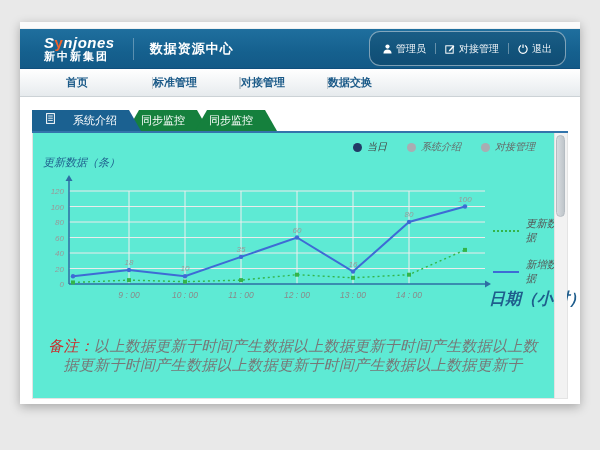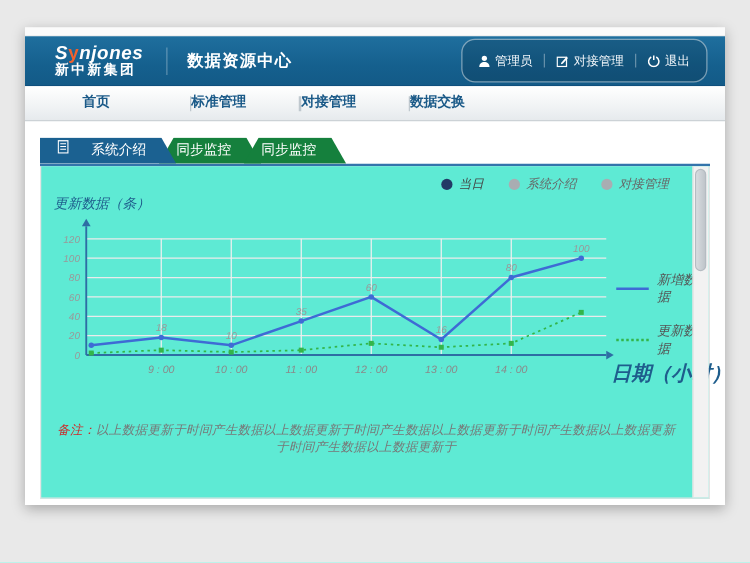--- a/index.html
+++ b/index.html
@@ -52,21 +52,21 @@
 
   .ylabel { position:absolute; left:10px; top:22px; font-size:11px; color:#1e5d8c; }
   .xlabel { position:absolute; left:456px; top:156px; font-size:16px; font-weight:bold; color:#1e5d8c; white-space:nowrap; }
   .chart { position:absolute; left:0; top:36px; }
 
   .legend { position:absolute; left:460px; top:84px; }
   .legend-row { display:flex; align-items:center; gap:7px; margin-bottom:13px; }
   .legend-sample { width:26px; height:0; }
   .legend-label { font-size:10.5px; color:#555; }
 
-  .note { position:absolute; top:204px; left:10px; right:24px; text-align:center; font-size:10px; color:#777; letter-spacing:0.3px; }
+  .note { position:absolute; top:204px; left:10px; right:24px; text-align:center; font-size:15px; color:#777; letter-spacing:0.3px; }
   .note-red { color:#cc2a2a; }
 
   .scrollbar { position:absolute; right:0; top:0; bottom:0; width:13px; background:#f2f2f2; border-left:1px solid #e2e2e2; }
   .scroll-thumb { position:absolute; top:2px; left:1px; width:9px; height:82px; border-radius:5px;
                   background:linear-gradient(90deg,#d8dce0,#bfc5ca); border:1px solid #b5bcc2; }
 </style>
 </head>
 <body>
 
 <div class="stage">
@@ -209,26 +209,26 @@
             <rect x="150" y="110.675" width="4" height="4" fill="#33b54a"></rect>
             <rect x="206" y="109.125" width="4" height="4" fill="#33b54a"></rect>
             <rect x="262" y="103.7" width="4" height="4" fill="#33b54a"></rect>
             <rect x="318" y="106.8" width="4" height="4" fill="#33b54a"></rect>
             <rect x="374" y="103.7" width="4" height="4" fill="#33b54a"></rect>
             <rect x="430" y="78.9" width="4" height="4" fill="#33b54a"></rect>
           </svg>
         <div class="xlabel">日期（小时）</div>
         <div class="legend" id="legend">
             <div class="legend-row">
+              <span class="legend-sample" style="border-top: 2px dotted rgb(51, 181, 74);"></span>
+              <span class="legend-label">更新数据</span>
+            </div>
+            <div class="legend-row">
               <span class="legend-sample" style="border-top: 2px solid rgb(62, 107, 213);"></span>
               <span class="legend-label">新增数据</span>
-            </div>
-            <div class="legend-row">
-              <span class="legend-sample" style="border-top: 2px dotted rgb(51, 181, 74);"></span>
-              <span class="legend-label">更新数据</span>
             </div>
           </div>
         <div class="note">
           <span class="note-red">备注：</span><span>以上数据更新于时间产生数据以上数据更新于时间产生数据以上数据更新于时间产生数据以上数据更新于时间产生数据以上数据更新于</span>
         </div>
         <div class="scrollbar">
           <div class="scroll-thumb"></div>
         </div>
       </div>
     </div>

